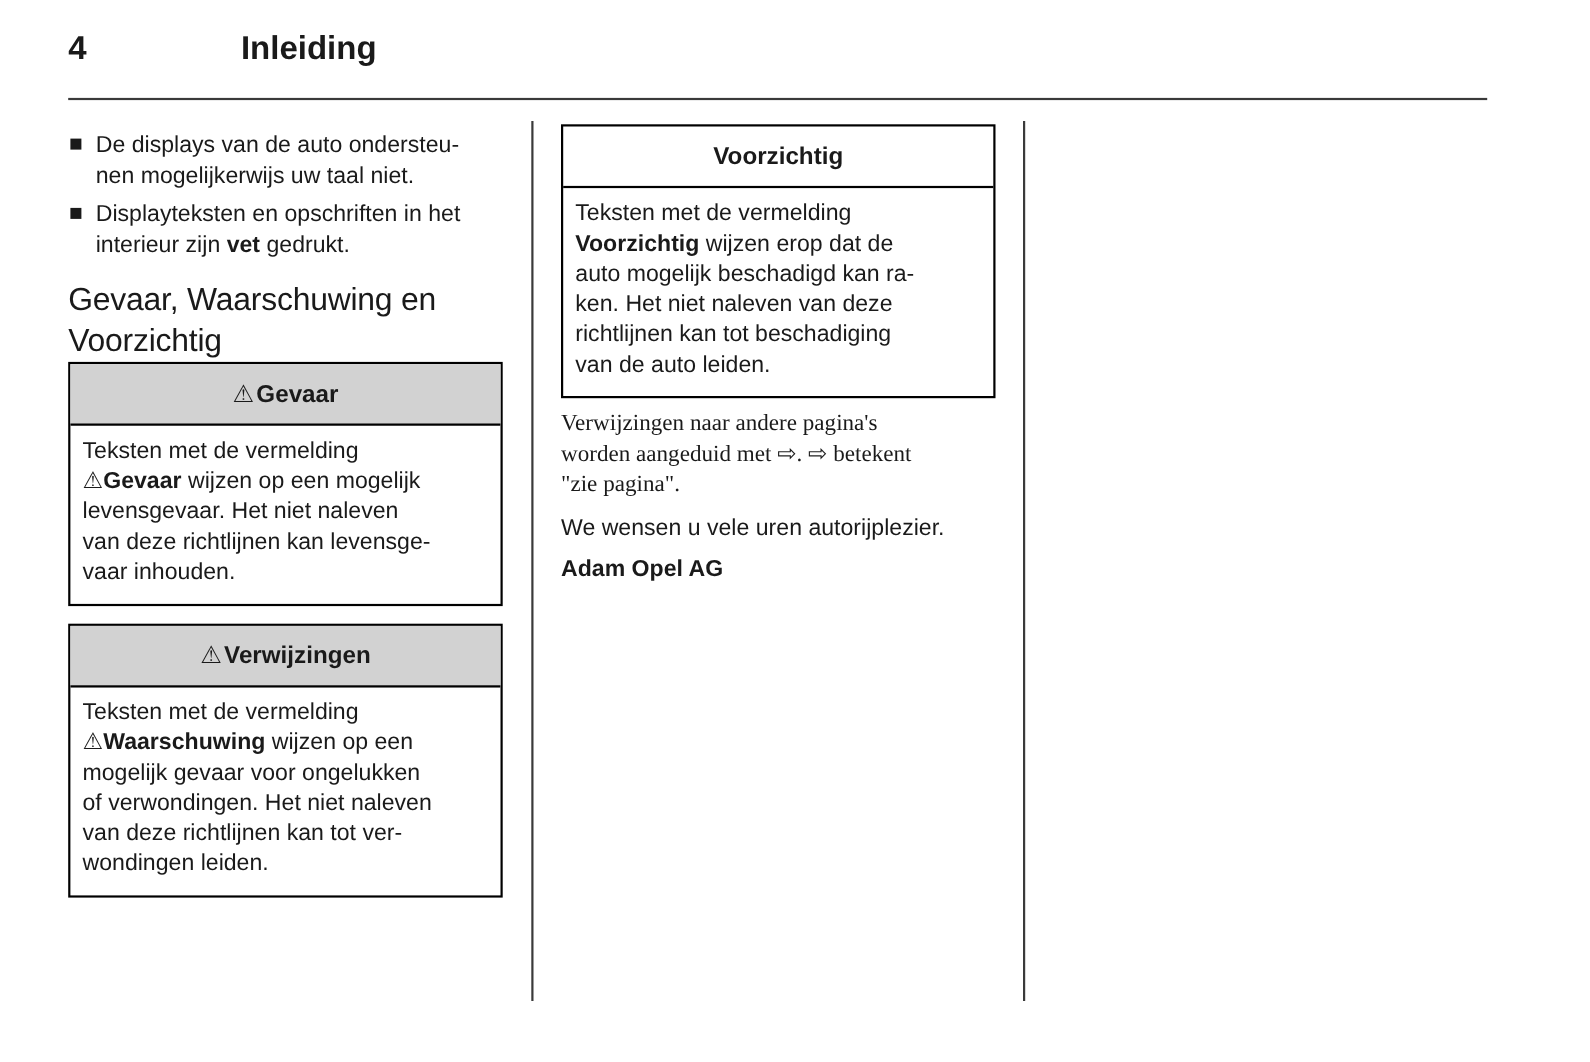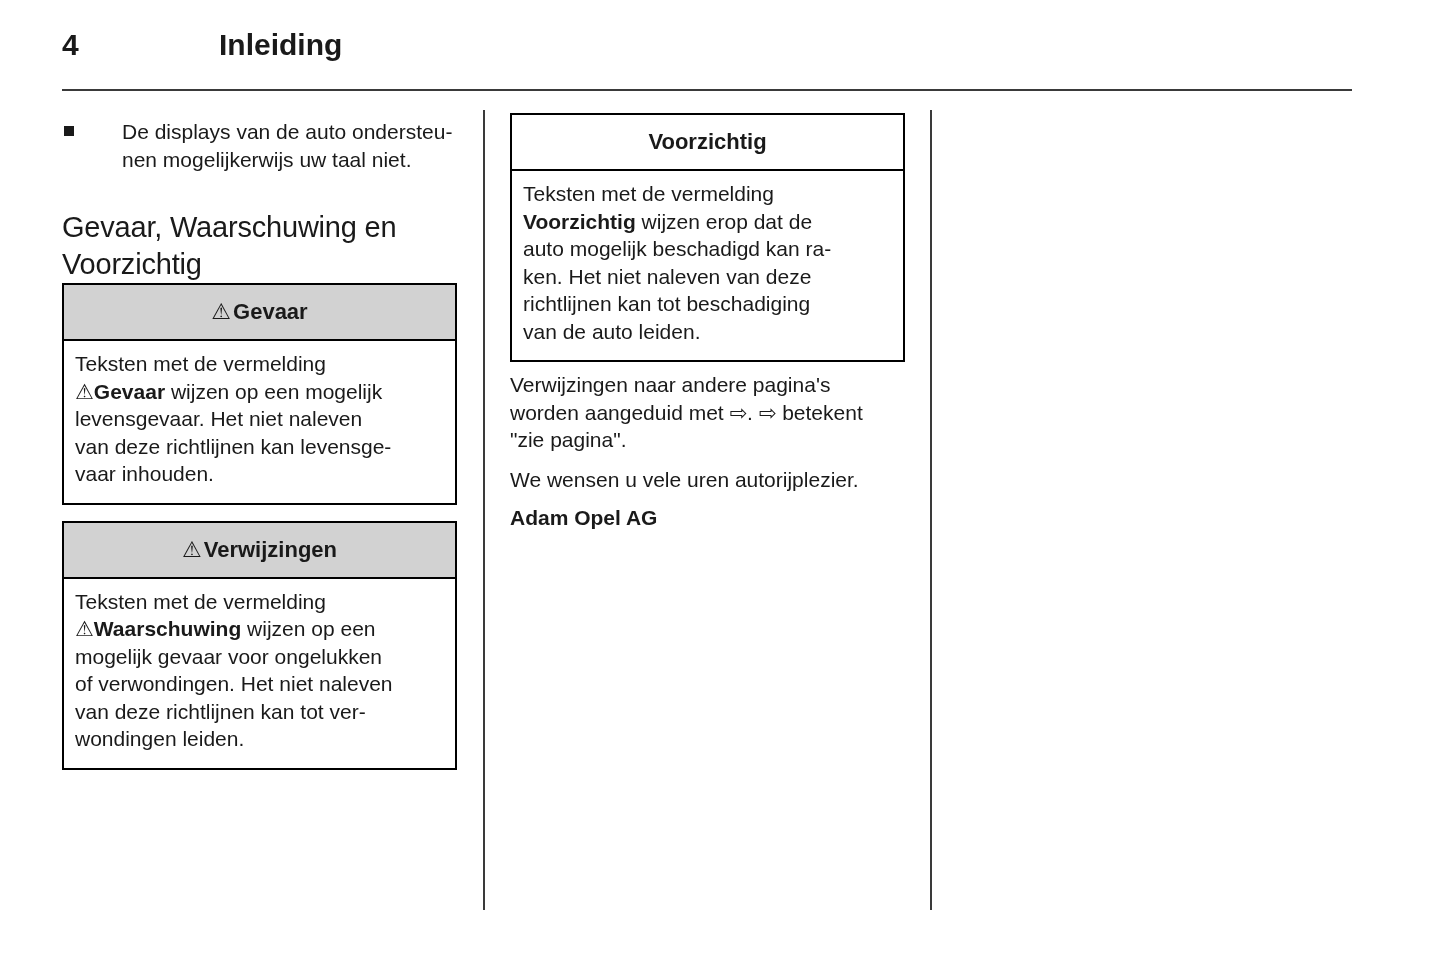--- a/index.html
+++ b/index.html
@@ -63,36 +63,35 @@
     font-size: 21px;
     line-height: 27.5px;
     white-space: pre-line;
   }
   .bodytext .b, .seg-bold { font-weight: bold; }
   
   .bullet-item {
     display: flex;
     align-items: flex-start;
     margin-top: 8px;
-    gap: 35px;
   }
   .bullet-marker {
     flex: 0 0 auto;
     width: 10px;
     height: 10px;
     background: #1a1a1a;
     margin: 8px 13px 0 2px;
   }
   
   .section-heading {
     font-size: 29px;
     line-height: 37px;
     font-weight: normal;
     letter-spacing: -0.2px;
-    margin-top: 36px;
+    margin-top: 19px;
     white-space: pre-line;
   }
   .sub-heading {
     font-size: 27px;
     line-height: 34px;
     font-weight: normal;
     margin-top: 15px;
   }
   
   .warnbox {
@@ -109,21 +108,21 @@
   .warnbox-header.gray { background: #d2d2d2; }
   .warnbox-header .warn-icon {
     font-weight: normal;
     margin-right: 2px;
   }
   .warnbox-body {
     padding: 9px 11px 15px 11px;
   }
   .caution-box { margin-top: 1px; }
   
-  .para { margin-top: 9px; }
+  .para { margin-top: 9px; font-family: Liberation Serif, serif; }
   .para-wish { margin-top: 12px; }
   .signature {
     margin-top: 13px;
     font-size: 21px;
     font-weight: bold;
   }
 </style>
 </head>
 <body>
 
@@ -137,20 +136,25 @@
   <div class="col-divider d2"></div>
 
   <div class="col col-1">
 
     <div class="bullet-item">
       <div class="bullet-marker"></div>
       <div class="bodytext"><span>De displays van de auto ondersteu-
 nen mogelijkerwijs uw taal niet.</span></div>
     </div>
 
+    <div class="bullet-item">
+      <div class="bullet-marker"></div>
+      <div class="bodytext"><span>Displayteksten en opschriften in het
+interieur zijn </span><span class="seg-bold">vet</span><span> gedrukt.</span></div>
+    </div>
 
     <div class="section-heading">Gevaar, Waarschuwing en
 Voorzichtig</div>
 
     <div class="warnbox">
       <div class="warnbox-header gray">
         <span class="warn-icon">⚠</span><span>Gevaar</span>
       </div>
       <div class="warnbox-body bodytext"><span>Teksten met de vermelding
 </span><span class="seg-bold">⚠Gevaar</span><span> wijzen op een mogelijk

